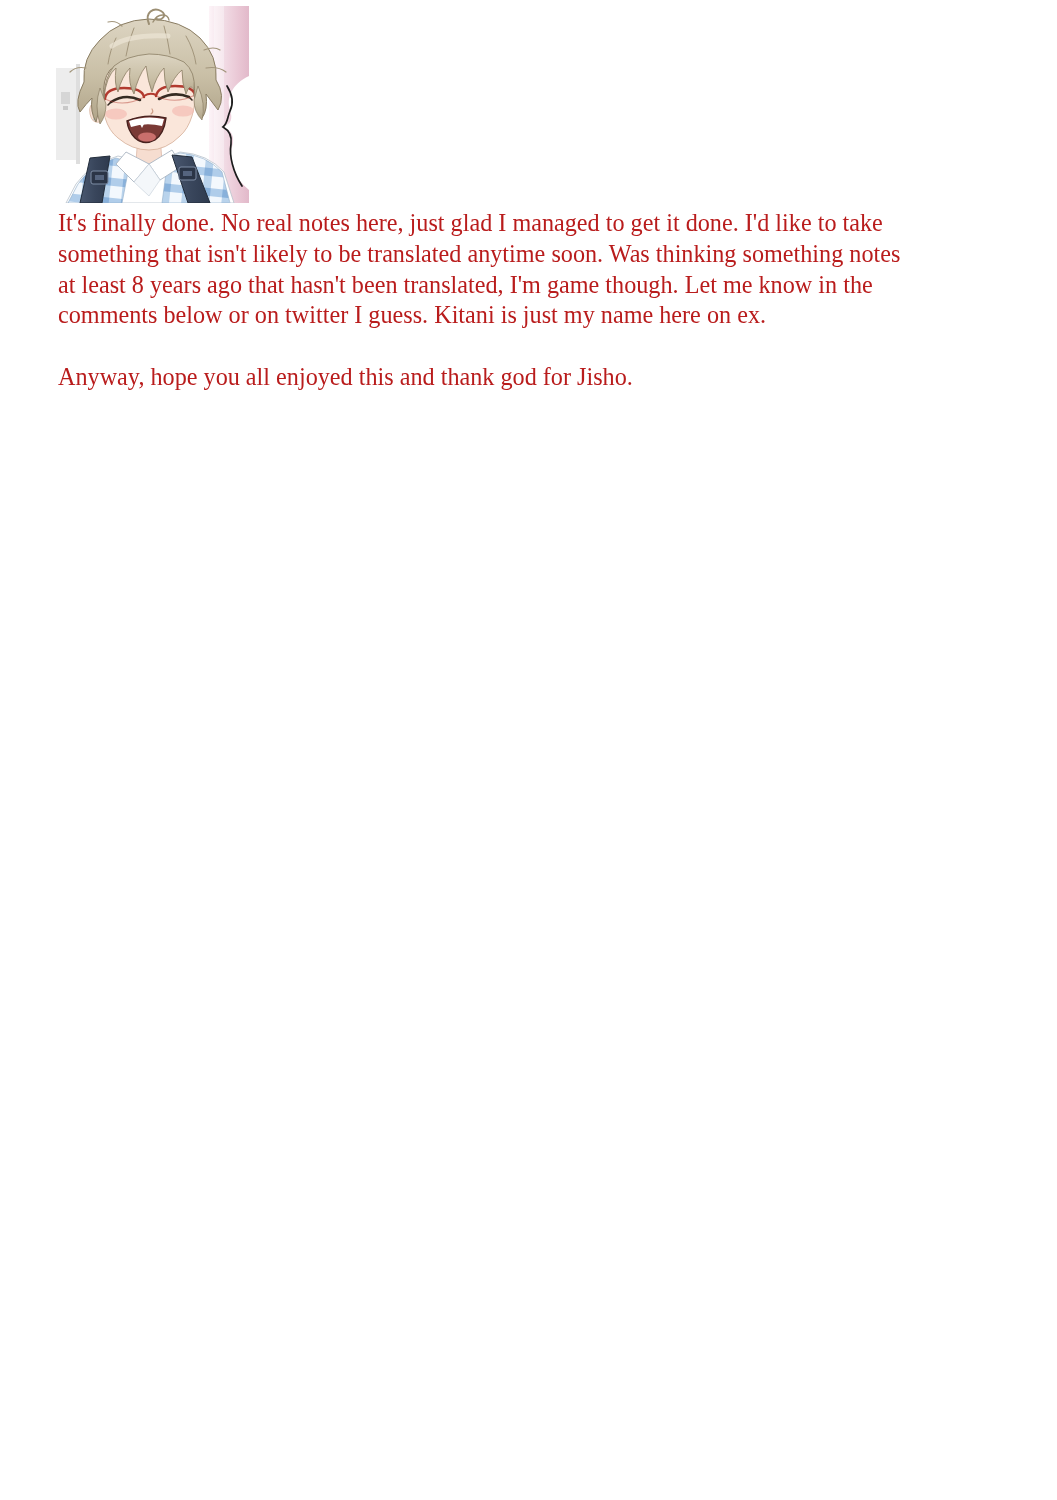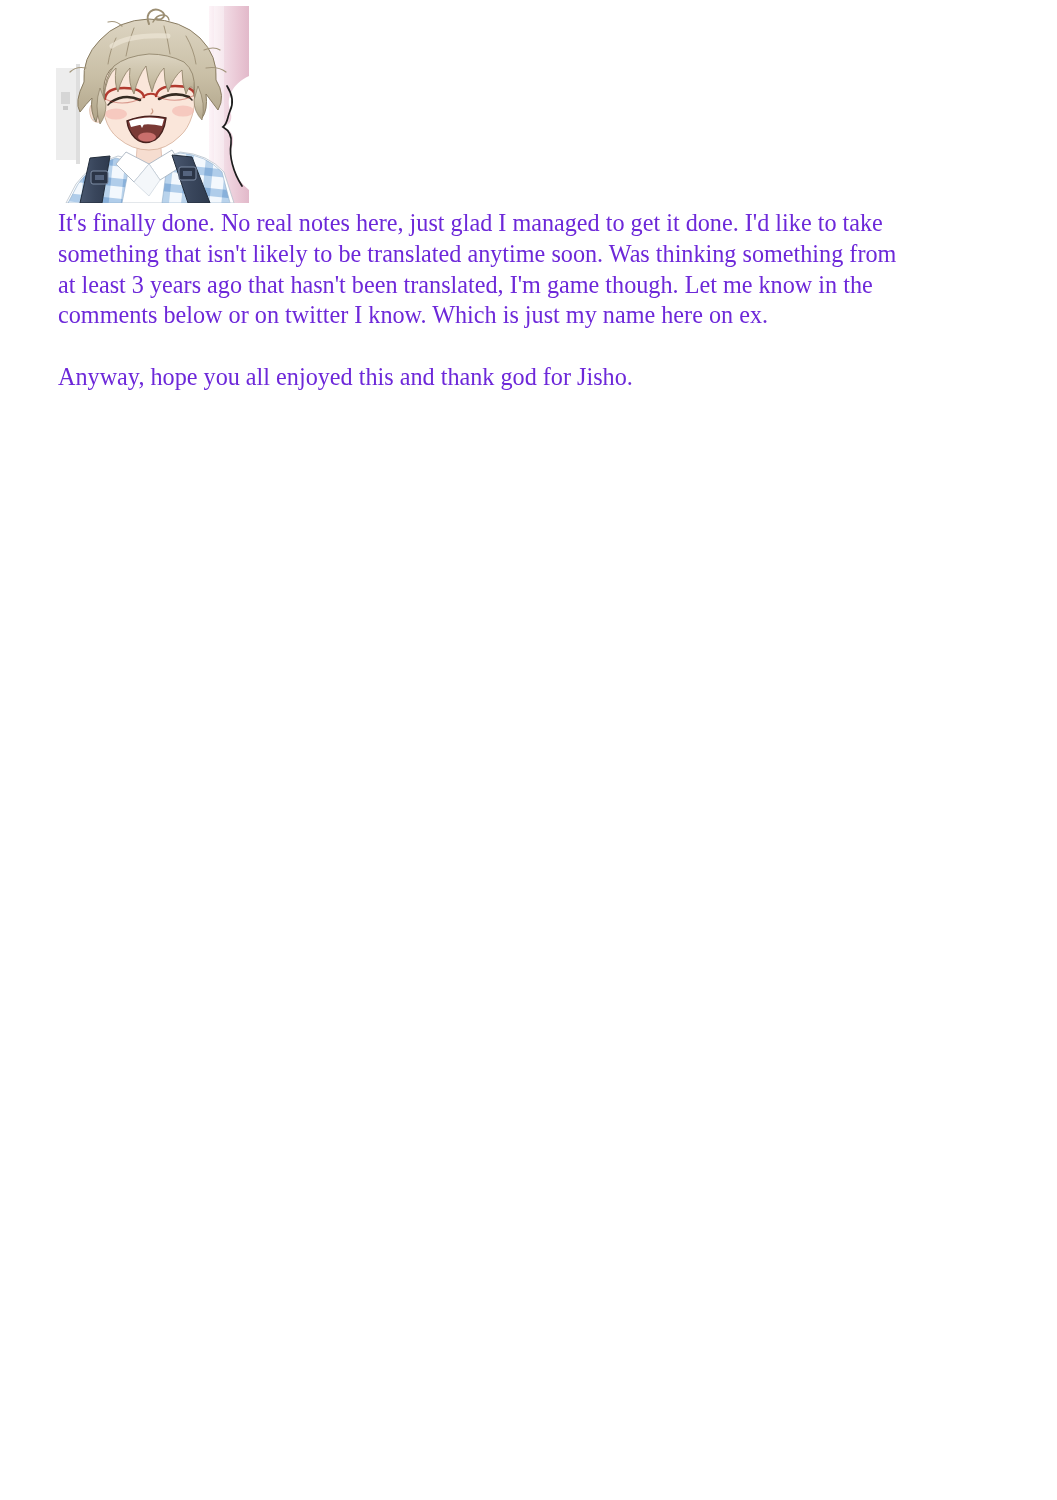--- a/index.html
+++ b/index.html
@@ -21,21 +21,21 @@
     top: 6px;
     width: 193px;
     height: 197px;
   }
   .avatar-wrap svg { display: block; width: 100%; height: 100%; }
   .notes {
     position: absolute;
     left: 58px;
     top: 208px;
     width: 965px;
-    color: #6d28d9;
+    color: #b91c1c;
     font-size: 24.2px;
     line-height: 30.8px;
   }
   .para { margin: 0 0 30.8px 0; }
   .para .line { display: block; white-space: nowrap; }
 </style>
 </head>
 <body>
 
 <div class="page">
@@ -144,20 +144,20 @@
       <path d="M93,18 C88,6 98,1 105,5 C112,9 106,15 100,13" fill="none" stroke="#9c8f74" stroke-width="2" stroke-linecap="round"></path>
       <path d="M97,16 C102,6 112,8 113,14" fill="none" stroke="#9c8f74" stroke-width="1.4" stroke-linecap="round"></path>
 
       <path d="M56,40 Q74,28 112,30" fill="none" stroke="#ece6d6" stroke-width="5" opacity="0.7" stroke-linecap="round"></path>
     </svg>
   </div>
 
   <div class="notes">
     <p class="para">
       <span class="line">It's finally done. No real notes here, just glad I managed to get it done. I'd like to take</span>
-      <span class="line">something that isn't likely to be translated anytime soon. Was thinking something from</span>
-      <span class="line">at least 3 years ago that hasn't been translated, I'm game though. Let me know in the</span>
-      <span class="line">comments below or on twitter I know. Which is just my name here on ex.</span>
+      <span class="line">something that isn't likely to be translated anytime soon. Was thinking something notes</span>
+      <span class="line">at least 8 years ago that hasn't been translated, I'm game though. Let me know in the</span>
+      <span class="line">comments below or on twitter I guess. Kitani is just my name here on ex.</span>
     </p>
     <p class="para">Anyway, hope you all enjoyed this and thank god for Jisho.</p>
   </div>
 
 </div>
 
 </body></html>

